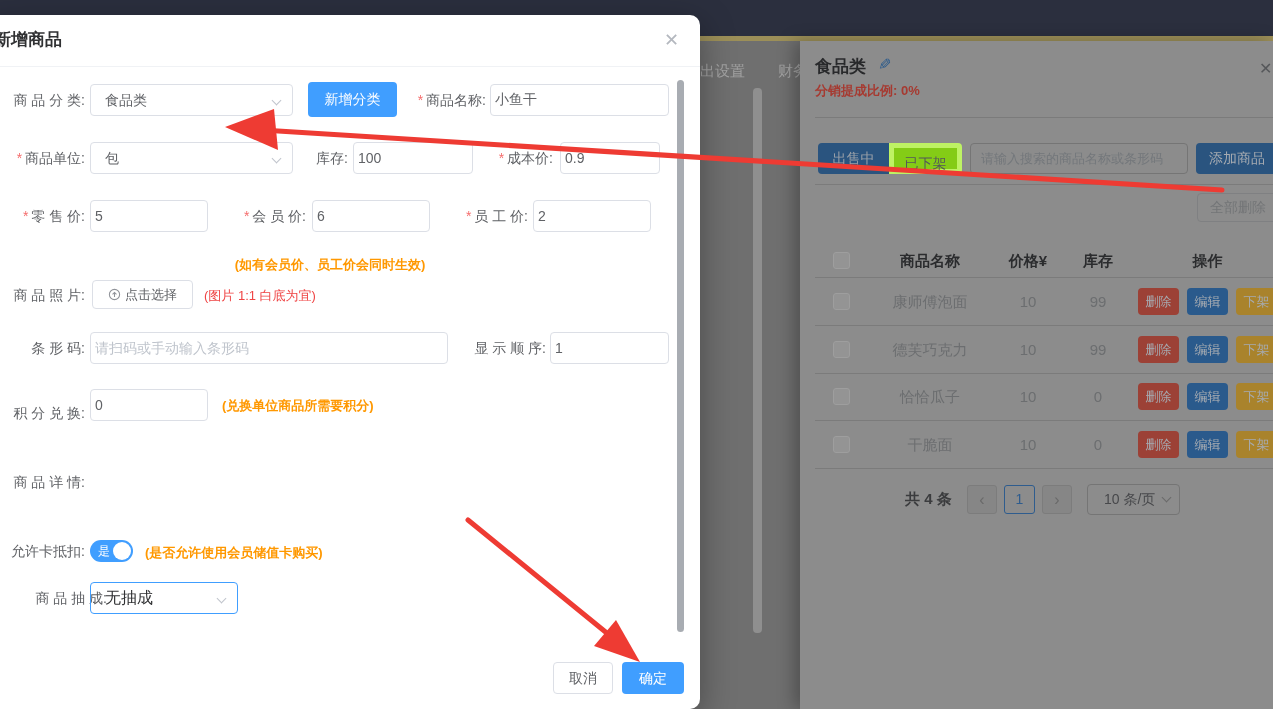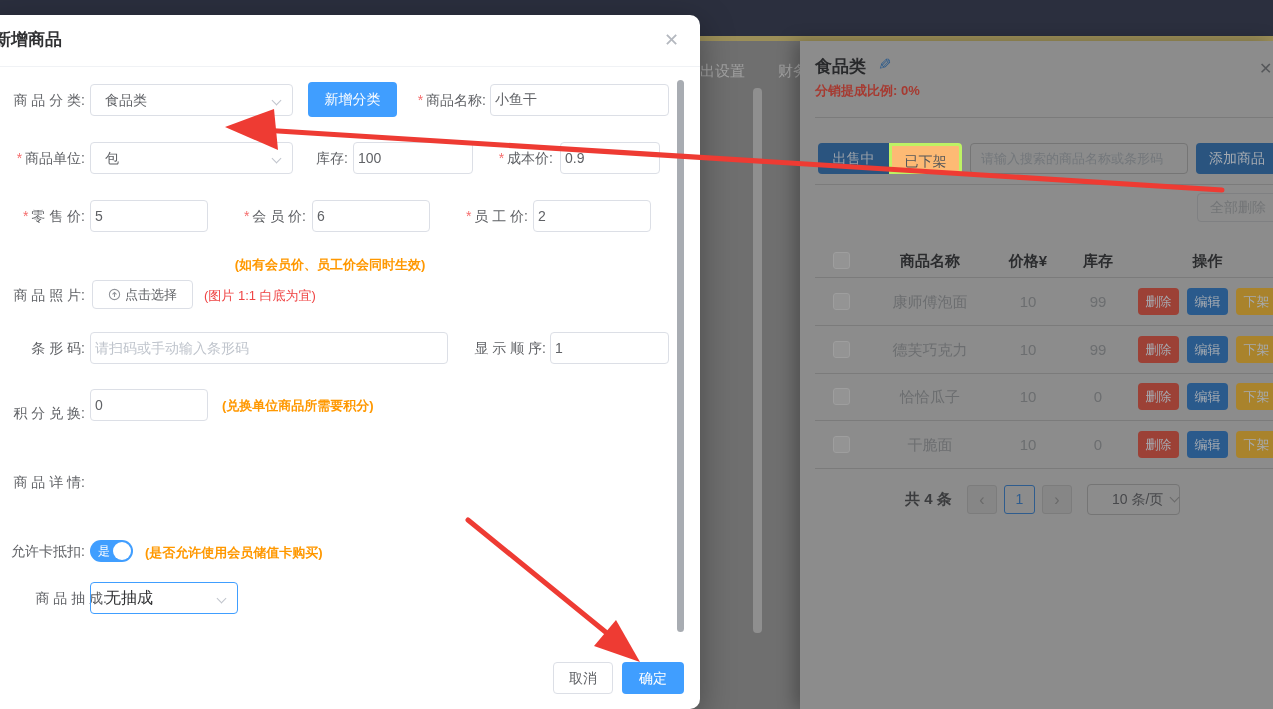--- a/index.html
+++ b/index.html
@@ -15,36 +15,36 @@
 
   
   #drawer { left:800px; top:41px; width:473px; height:668px; background:#8c8c8c; z-index:2; overflow:hidden; box-shadow:-6px 0 16px rgba(0,0,0,.28); }
   #drawer .title { left:15px; top:14px; font-size:17px; font-weight:bold; color:#28292b; }
   #drawer .pencil { left:78px; top:14px; font-size:16px; color:#2a5a8c; transform:scaleX(-1); display:inline-block; }
   #drawer .subtitle { left:15px; top:41px; font-size:13px; font-weight:bold; color:#a63a31; }
   #drawer .close { left:459px; top:18px; font-size:16px; color:#55575a; }
   .ddiv { left:15px; width:458px; height:1px; background:#7b7b7b; }
   .tabbtn { top:102px; height:31px; font-size:14px; text-align:center; line-height:31px; }
   #tab-onsale { left:18px; width:71px; background:#2a547f; color:#9aa0a8; border-radius:4px 0 0 4px; }
-  #tab-off { left:89px; width:73px; background:#fdba74; color:#55575a; border:3px solid #bef264; border-radius:0 4px 4px 0; }
+  #tab-off { left:89px; width:73px; background:#84cc16; color:#55575a; border:5px solid #bef264; border-radius:0 4px 4px 0; }
   #drawer-search { left:170px; top:102px; width:218px; height:31px; background:#8c8c8c; border:1px solid #757575; border-radius:4px; font-size:13px; color:#73777b; padding:0 10px; font-family:inherit; }
   #drawer-search::placeholder { color:#73777b; }
   #add-btn { left:396px; top:102px; width:82px; height:31px; background:#2a547f; color:#a6abb1; border-radius:4px; font-size:14px; text-align:center; line-height:31px; }
   #delall-btn { left:397px; top:152px; width:82px; height:29px; border:1px solid #7f8082; color:#737577; border-radius:4px; font-size:14px; text-align:center; line-height:27px; }
   .th { top:211px; font-size:15px; font-weight:bold; color:#2b2c2e; text-align:center; }
   .cb { width:17px; height:17px; border:1px solid #9e9e9e; border-radius:3px; background:#949494; left:33px; }
   .cell { font-size:15px; color:#6c6e70; text-align:center; }
   .rowbtn { width:41px; height:27px; border-radius:4px; font-size:13px; color:#a6abb1; text-align:center; line-height:27px; }
   .btn-del { background:#9c4136; left:338px; }
   .btn-edit { background:#2a5a8c; left:387px; }
   .btn-off { background:#a9832c; left:436px; }
   .pag-total { left:105px; top:449px; font-size:15px; font-weight:600; color:#3b3c3e; }
   .pag-arrow { top:444px; width:30px; height:29px; background:#868686; border:1px solid #7c7c7c; border-radius:3px; color:#6a6a6a; font-size:16px; text-align:center; line-height:27px; }
   #pag-page { left:204px; top:444px; width:31px; height:29px; border:1px solid #2e5c8e; border-radius:3px; color:#2e5c8e; font-size:14px; text-align:center; line-height:27px; }
-  #pag-size { left:287px; top:443px; width:93px; height:31px; border:1px solid #757575; border-radius:4px; color:#47484b; font-size:14px; line-height:29px; padding-left:24px; }
+  #pag-size { left:287px; top:443px; width:93px; height:31px; border:1px solid #757575; border-radius:4px; color:#47484b; font-size:14px; line-height:29px; padding-left:16px; }
   .chev { display:inline-block; width:7px; height:7px; border-right:1.5px solid #6a6a6a; border-bottom:1.5px solid #6a6a6a; transform:rotate(45deg); margin-left:8px; vertical-align:3px; }
 
   
   #modal { left:-16px; top:15px; width:716px; height:694px; background:#ffffff; border-radius:10px; z-index:3; box-shadow:0 10px 34px rgba(0,0,0,.35); }
   #mbody { left:16px; top:0; width:700px; height:694px; }
   #m-title { left:-6px; top:13px; font-size:17px; font-weight:bold; color:#303133; }
   #m-close { left:664px; top:14px; font-size:18px; color:#b4b8bf; }
   #m-divider { left:-16px; top:51px; width:716px; height:1px; background:#f0f2f5; }
   .lbl { font-size:14px; color:#606266; text-align:right; white-space:nowrap; }
   .star { color:#f56c6c; margin-right:3px; }

